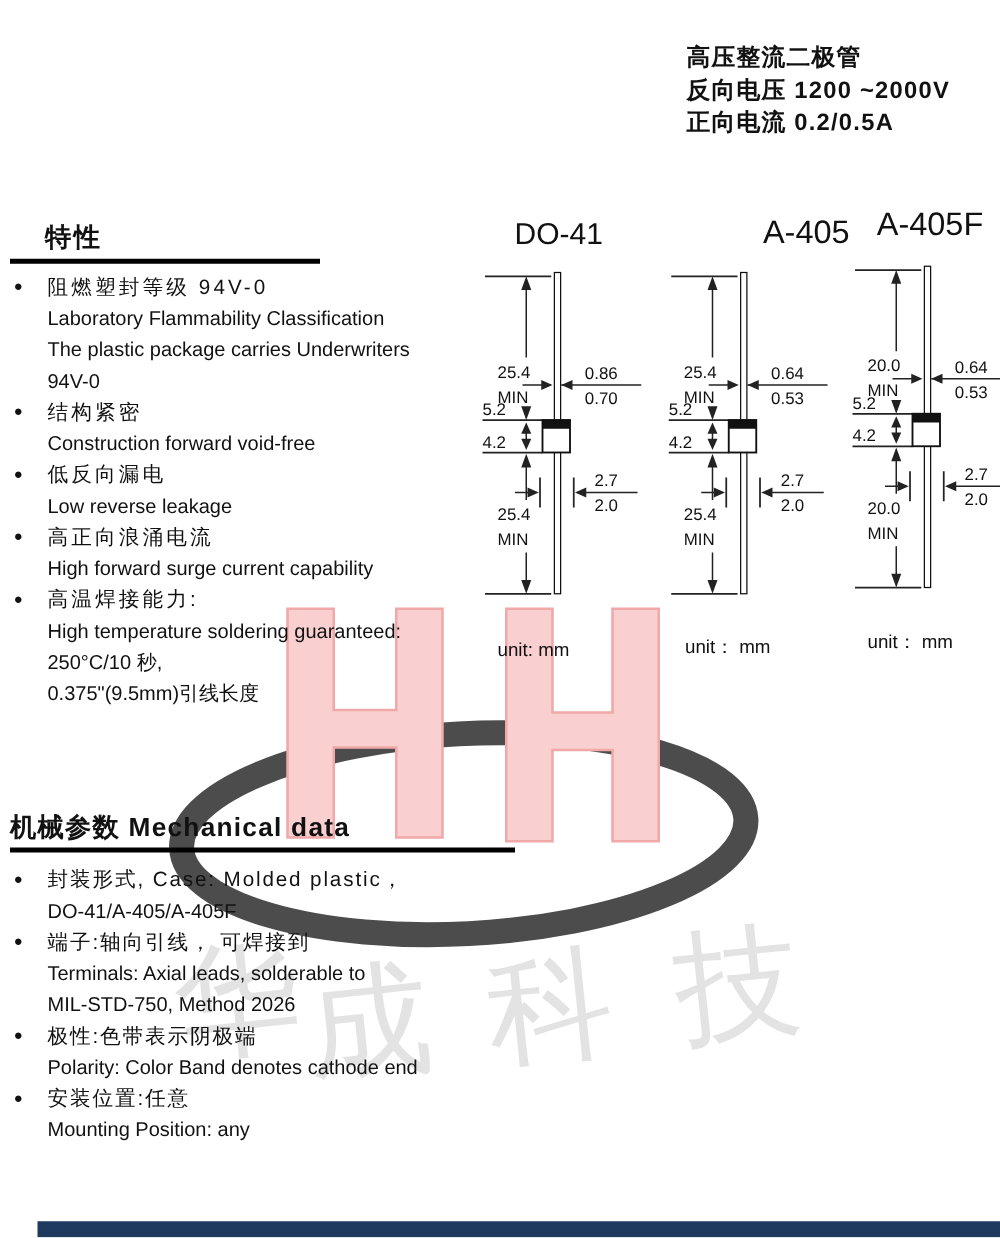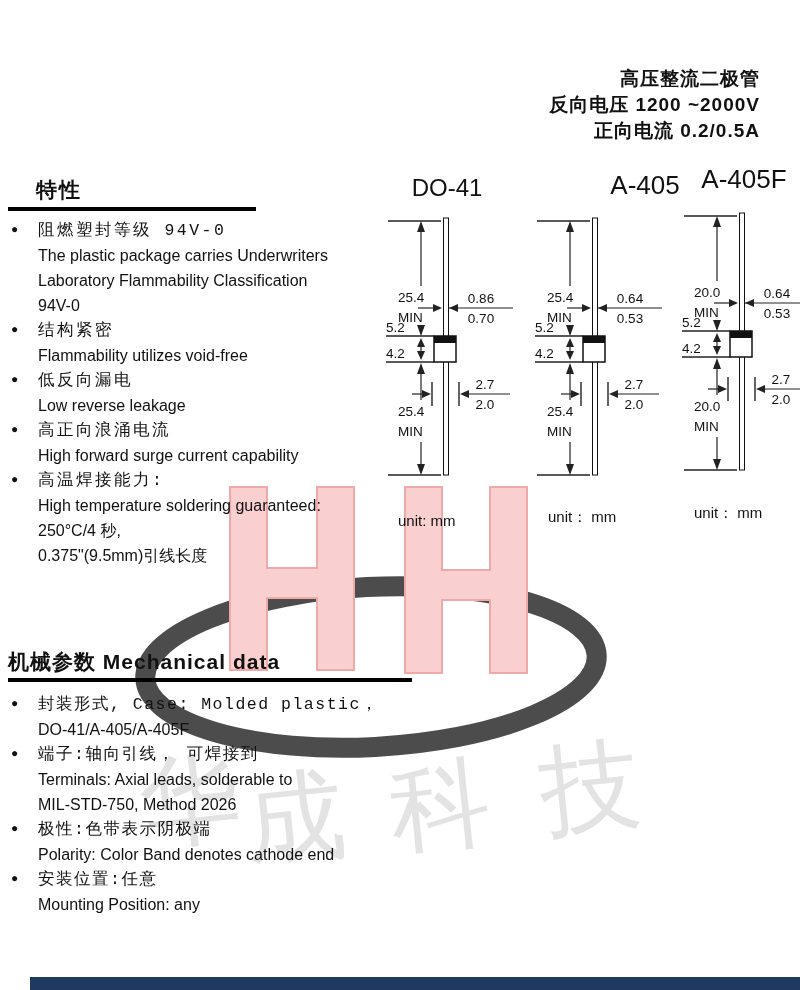--- a/index.html
+++ b/index.html
@@ -4,30 +4,30 @@
 <style>
   html,body{margin:0;padding:0;background:#ffffff;}
   #page{position:relative;width:800px;height:990px;background:#ffffff;overflow:hidden;
         font-family:"Liberation Sans",sans-serif;color:#111;}
   
   .wm-svg{position:absolute;left:0;top:0;z-index:1;pointer-events:none;}
   .wm-char{position:absolute;z-index:2;font-family:"DejaVu Serif",serif;
            font-size:100px;color:rgba(40,40,40,0.13);transform:rotate(-6deg);pointer-events:none;}
   .content{position:absolute;left:0;top:0;width:800px;height:990px;z-index:3;}
   
-  .hdr{position:absolute;top:34px;right:40px;text-align:right;font-weight:bold;
-       font-size:19px;line-height:26px;letter-spacing:1px;margin-top:32px;}
+  .hdr{position:absolute;top:34px;right:40px;font-weight:bold;
+       font-size:19px;line-height:26px;letter-spacing:1px;}
   
   .sec-title{position:absolute;font-weight:bold;font-size:21px;letter-spacing:2px;}
   .rule{position:absolute;background:#000;height:4px;}
   
   .list{position:absolute;width:385px;}
   .item{position:relative;padding-left:30px;}
   .dot{position:absolute;left:3px;top:5px;font-size:12px;line-height:12px;}
-  .zh{font-family:Liberation Mono, monospace;font-size:16.5px;letter-spacing:2.5px;line-height:25px;white-space:nowrap;}
+  .zh{font-family:Liberation Sans, sans-serif;font-size:16.5px;letter-spacing:2.5px;line-height:25px;white-space:nowrap;}
   .en{font-family:"Liberation Sans",sans-serif;font-size:16px;line-height:25px;white-space:nowrap;}
   .mech .zh{letter-spacing:1.5px;}
   
   .pkg-title{position:absolute;font-size:24px;white-space:nowrap;transform:translateX(-50%);}
   .unit{position:absolute;font-size:15px;white-space:nowrap;text-align:center;}
   .diag{position:absolute;}
   .diag line{stroke:#222;stroke-width:1.2;}
   .diag .tick{stroke:#222;stroke-width:1.4;}
   .diag polygon{fill:#222;stroke:none;}
   .dimtext{font-family:"Liberation Sans",sans-serif;font-size:13.5px;fill:#111;}
@@ -57,44 +57,44 @@
       <div>正向电流 0.2/0.5A</div>
     </div>
 
     <div class="sec-title" style="left:8px;top:176px;margin-left:28px;">特性</div>
     <div class="rule" style="left:8px;top:207px;width:248px;"></div>
 
     <div class="list" style="left:8px;top:218px;">
       <div class="item">
         <span class="dot">●</span>
         <div class="zh">阻燃塑封等级 94V-0</div>
+        <div class="en">Laboratory Flammability Classification</div>
         <div class="en">The plastic package carries Underwriters</div>
-        <div class="en">Laboratory Flammability Classification</div>
         <div class="en">94V-0</div>
       </div>
       <div class="item">
         <span class="dot">●</span>
         <div class="zh">结构紧密</div>
-        <div class="en">Flammability utilizes void-free</div>
+        <div class="en">Construction forward void-free</div>
       </div>
       <div class="item">
         <span class="dot">●</span>
         <div class="zh">低反向漏电</div>
         <div class="en">Low reverse leakage</div>
       </div>
       <div class="item">
         <span class="dot">●</span>
         <div class="zh">高正向浪涌电流</div>
         <div class="en">High forward surge current capability</div>
       </div>
       <div class="item">
         <span class="dot">●</span>
         <div class="zh">高温焊接能力:</div>
         <div class="en">High temperature soldering guaranteed:</div>
-        <div class="en">250°C/4 秒,</div>
+        <div class="en">250°C/10 秒,</div>
         <div class="en">0.375"(9.5mm)引线长度</div>
       </div>
     </div>
 
     <div class="pkg-title" style="left:447px;top:174px;">DO-41</div>
     <div class="pkg-title" style="left:598px;top:170px;font-size:26px;margin-left:47px;">A-405</div>
     <div class="pkg-title" style="left:744px;top:164px;font-size:26px;">A-405F</div>
 
     <svg class="diag" style="left:384px;top:212px;" width="135" height="278" viewBox="0 0 135 278">
       <line class="tick" x1="4" y1="9" x2="57" y2="9"></line>

